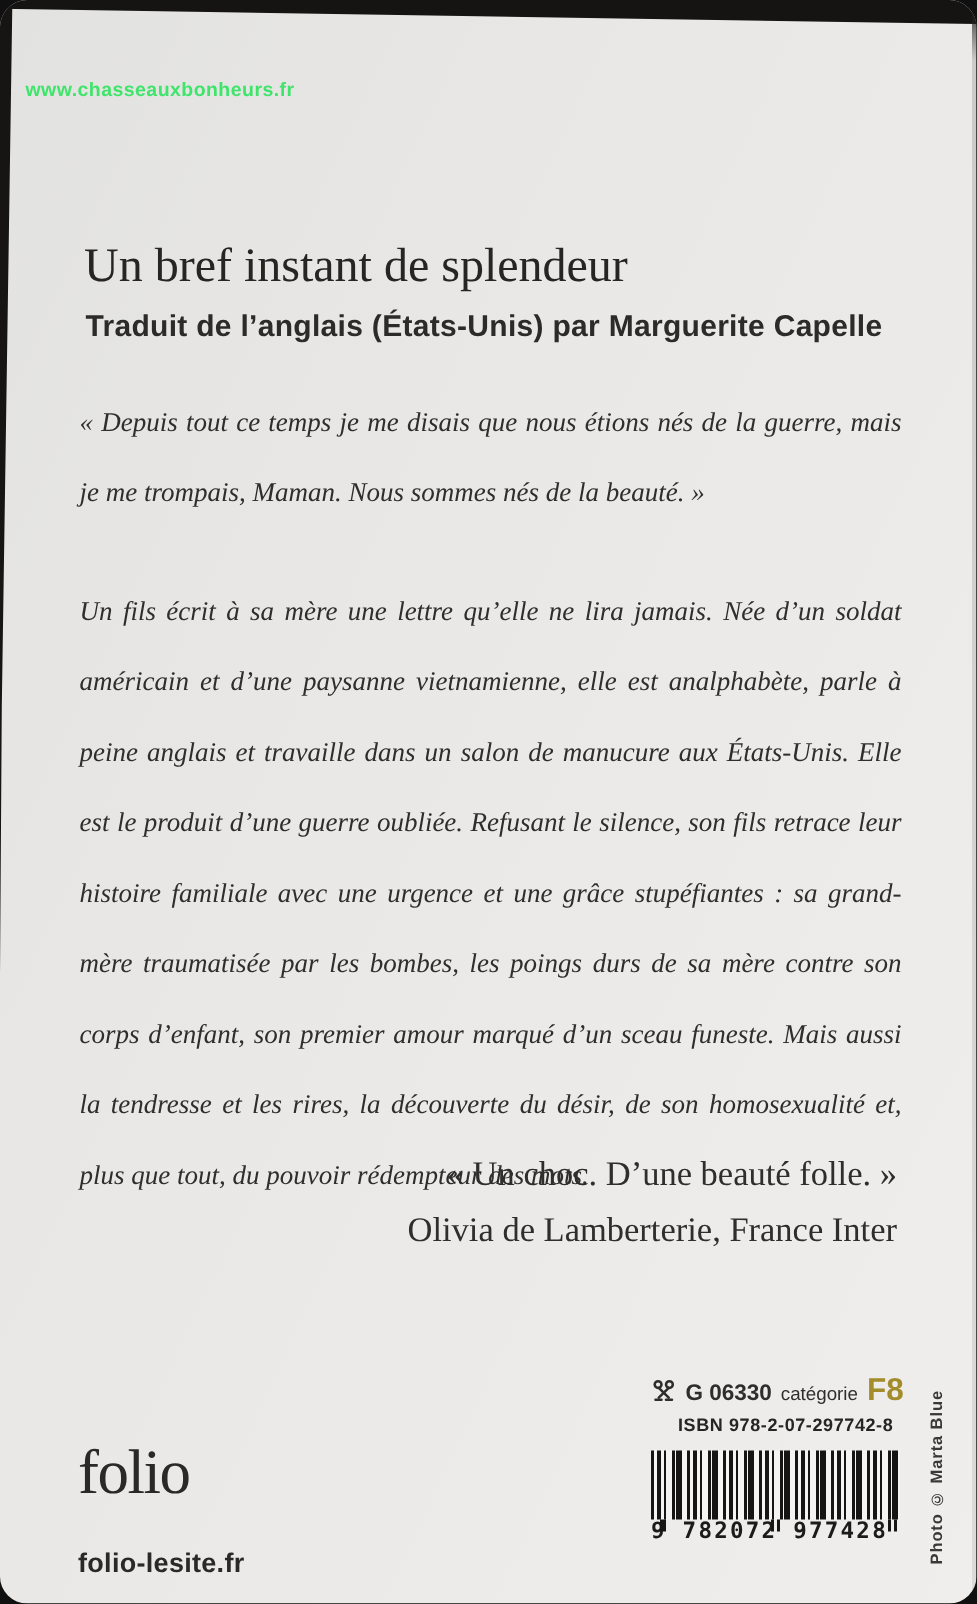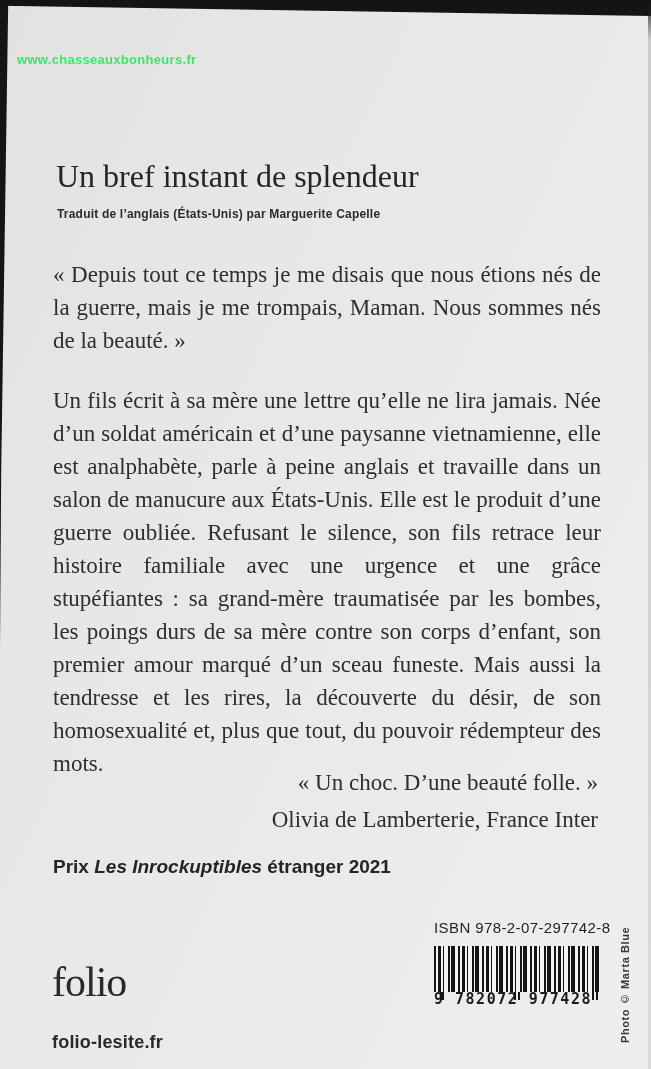--- a/index.html
+++ b/index.html
@@ -4,62 +4,63 @@
 <style>
   html,body{margin:0;padding:0;background:#101010;}
   .photo{
     position:relative;
     width:651px;height:1069px;
     margin:0 auto;
     overflow:hidden;
     background:linear-gradient(115deg,#e2e2e0 0%,#e9e8e6 40%,#efeeec 100%);
     font-family:"Liberation Sans",sans-serif;
     color:#33312c;
+    border-radius:18px;
   }
   
   .edge-top{position:absolute;top:0;left:0;right:0;height:16px;background:#151413;
     clip-path:polygon(0 0,100% 0,100% 100%,0 36%);}
   .edge-left{position:absolute;top:4px;left:0;width:10px;height:648px;background:#161514;
     clip-path:polygon(0 0,82% 0,12% 72%,0 100%);}
   .edge-right{position:absolute;top:0;right:0;width:3px;height:100%;
     background:linear-gradient(to bottom,rgba(20,20,20,.9) 0,rgba(110,110,110,.25) 40px,rgba(130,130,130,.18) 100%);}
 
   .watermark{position:absolute;left:17px;top:52px;font-size:13px;font-weight:bold;
     color:#3fe46b;letter-spacing:.3px;}
 
   .author{position:absolute;left:58px;top:106px;
     font-size:42px;font-weight:bold;letter-spacing:.5px;line-height:1;
     color:#8d7f3d;text-shadow:.6px .6px 0 #6b5f2a;}
   .title{position:absolute;left:56px;top:159px;
     font-family:"Liberation Serif",serif;font-size:32px;color:#262521;line-height:1.1;}
   .translator{position:absolute;left:57px;top:207px;
-    font-size:12px;font-weight:bold;color:#2c2b27;letter-spacing:.2px;}
+    font-size:20px;font-weight:bold;color:#2c2b27;letter-spacing:.2px;}
 
-  .body-serif{font-family:"Liberation Serif",serif;font-size:23px;line-height:33px;
-    color:#2f2e2a;text-align:justify;margin:0;}
+  .body-serif{font-family:"Liberation Serif",serif;font-size:18px;line-height:47px;
+    color:#2f2e2a;text-align:justify;margin:0;font-style:italic;}
   .epigraph{position:absolute;left:53px;top:258px;width:548px;}
   .synopsis{position:absolute;left:53px;top:384px;width:548px;}
 
   .press{position:absolute;right:53px;top:764px;text-align:right;
     font-family:Liberation Serif, serif;font-size:23px;line-height:37px;color:#2f2e2a;}
 
   .award{position:absolute;left:53px;top:856px;font-size:19px;font-weight:bold;color:#252420;}
   .award .it{font-style:italic;}
 
   .folio-block{position:absolute;left:52px;top:952px;}
   .folio-logo{font-family:"Liberation Serif",serif;font-size:42px;line-height:60px;
     color:#2a2925;letter-spacing:-1px;}
   .folio-site{font-size:18px;font-weight:bold;color:#2a2925;margin-top:20px;letter-spacing:.2px;}
 
   .product-block{position:absolute;left:434px;top:915px;width:178px;}
   .code-line{display:flex;align-items:baseline;gap:6px;font-size:15px;font-weight:bold;color:#2e2d2a;}
   .code-line .emblem{align-self:center;display:inline-flex;}
   .code-line .cat-label{font-size:12.5px;font-weight:normal;}
   .code-line .cat{font-size:21px;font-weight:bold;color:#a38c2c;}
-  .isbn{font-size:15px;font-weight:normal;letter-spacing:.4px;margin-top:4px;color:#262521;}
+  .isbn{font-size:12px;font-weight:bold;letter-spacing:.4px;margin-top:4px;color:#262521;margin-left:18px;}
 
   .barcode{margin-top:10px;width:166px;}
   .barcode-bars{height:46px;position:relative;
     background:repeating-linear-gradient(90deg,
       #161513 0 2px,#f5f4f2 2px 4px,#161513 4px 7px,#f5f4f2 7px 9px,
       #161513 9px 10px,#f5f4f2 10px 14px,#161513 14px 16px,#f5f4f2 16px 17px,
       #161513 17px 21px,#f5f4f2 21px 24px);}
   .guard{position:absolute;bottom:-8px;width:2px;height:8px;background:#161513;}
   .guard.g1{left:6px;} .guard.g2{left:8px;} .guard.g3{left:80px;} .guard.g4{left:84px;}
   .guard.g5{left:158px;} .guard.g6{left:162px;}
@@ -86,28 +87,43 @@
 
   <p class="body-serif epigraph">« Depuis tout ce temps je me disais que nous étions nés de la guerre, mais je me trompais, Maman. Nous sommes nés de la beauté. »</p>
 
   <p class="body-serif synopsis">Un fils écrit à sa mère une lettre qu’elle ne lira jamais. Née d’un soldat américain et d’une paysanne vietnamienne, elle est analphabète, parle à peine anglais et travaille dans un salon de manucure aux États-Unis. Elle est le produit d’une guerre oubliée. Refusant le silence, son fils retrace leur histoire familiale avec une urgence et une grâce stupéfiantes : sa grand-mère traumatisée par les bombes, les poings durs de sa mère contre son corps d’enfant, son premier amour marqué d’un sceau funeste. Mais aussi la tendresse et les rires, la découverte du désir, de son homosexualité et, plus que tout, du pouvoir rédempteur des mots.</p>
 
   <div class="press">
     <div>« Un choc. D’une beauté folle. »</div>
     <div>Olivia de Lamberterie, France Inter</div>
   </div>
 
-  <div class="award"><span>Prix </span><span class="it">Les Inrockuptibles</span><span> étranger 2021</span></div>
 
   <div class="folio-block">
     <div class="folio-logo">folio</div>
     <div class="folio-site">folio-lesite.fr</div>
   </div>
 
   <div class="product-block">
+    <div class="code-line">
+      <span class="emblem">
+        <svg width="17" height="16" viewBox="0 0 18 16" aria-hidden="true">
+          <g fill="none" stroke="#2e2d2a" stroke-width="1.8" stroke-linecap="round">
+            <circle cx="5" cy="3.8" r="2.4"></circle>
+            <circle cx="13" cy="3.8" r="2.4"></circle>
+            <path d="M5.5 6.2 L12.5 13"></path>
+            <path d="M12.5 6.2 L5.5 13"></path>
+            <path d="M3.2 14.5 h4.2 M10.6 14.5 h4.2"></path>
+          </g>
+        </svg>
+      </span>
+      <span>G 06330</span>
+      <span class="cat-label">catégorie</span>
+      <span class="cat">F8</span>
+    </div>
     <div class="isbn">ISBN 978-2-07-297742-8</div>
     <div class="barcode">
       <div class="barcode-bars">
         <span class="guard g1"></span>
         <span class="guard g2"></span>
         <span class="guard g3"></span>
         <span class="guard g4"></span>
         <span class="guard g5"></span>
         <span class="guard g6"></span>
       </div>

